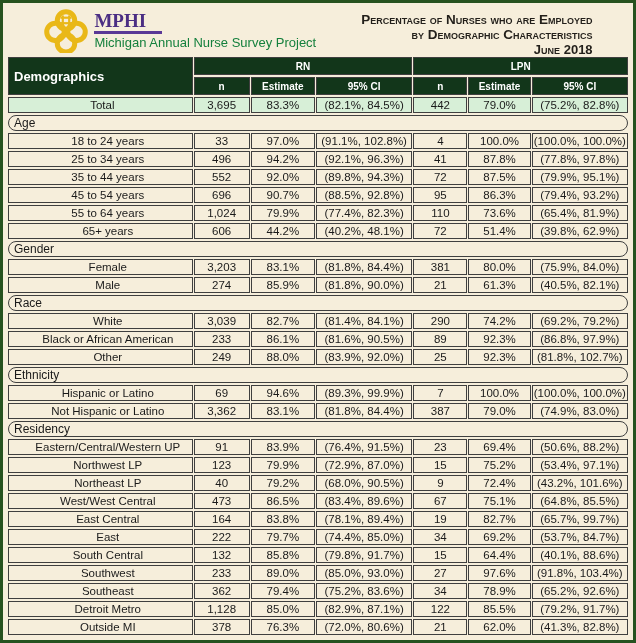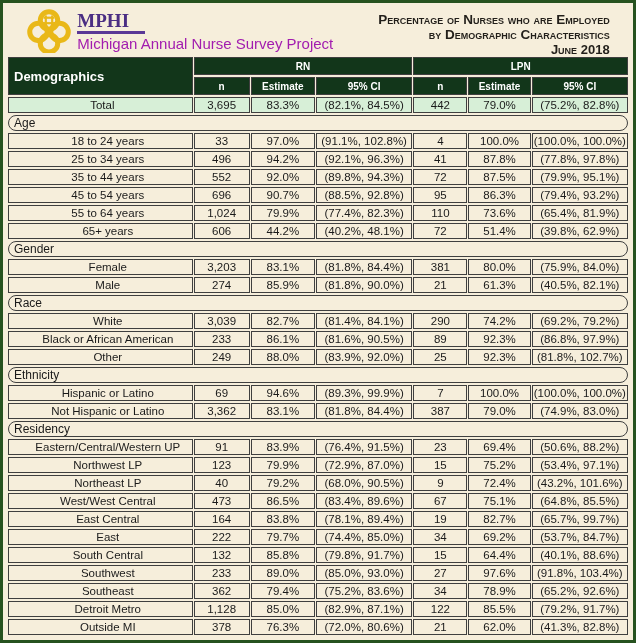--- a/index.html
+++ b/index.html
@@ -12,21 +12,21 @@
   .banner{display:flex;justify-content:center;align-items:flex-start;
     padding:6px 8px 2px 8px;height:52px;box-sizing:border-box;gap:45px;}
   .brand{display:flex;align-items:flex-start;gap:5px;}
   .logo{width:46px;height:44px;flex:0 0 auto;}
   .brand-text{padding-top:2px;}
   .acronym{
     display:inline-block;font-family:"Liberation Serif",serif;font-weight:bold;
     font-size:19px;line-height:19px;color:#4b2e83;
     border-bottom:3px solid #5a3896;padding-right:16px;padding-bottom:1px;
   }
-  .subtitle{font-size:15px;color:#a21caf;margin-top:1px;}
+  .subtitle{font-size:13px;color:#15803d;margin-top:1px;}
   .title{text-align:right;font-weight:bold;font-variant:small-caps;
     color:#221f1a;font-size:13.5px;line-height:15px;padding-top:3px;}
   .title .line3{font-size:13px;}
   
   table{
     border-collapse:separate;border-spacing:1px 2px;
     table-layout:fixed;width:622px;margin:0 auto;
   }
   th,td{border:1px solid #3f3f3f;white-space:nowrap;overflow:hidden;box-sizing:border-box;}
   thead th{

